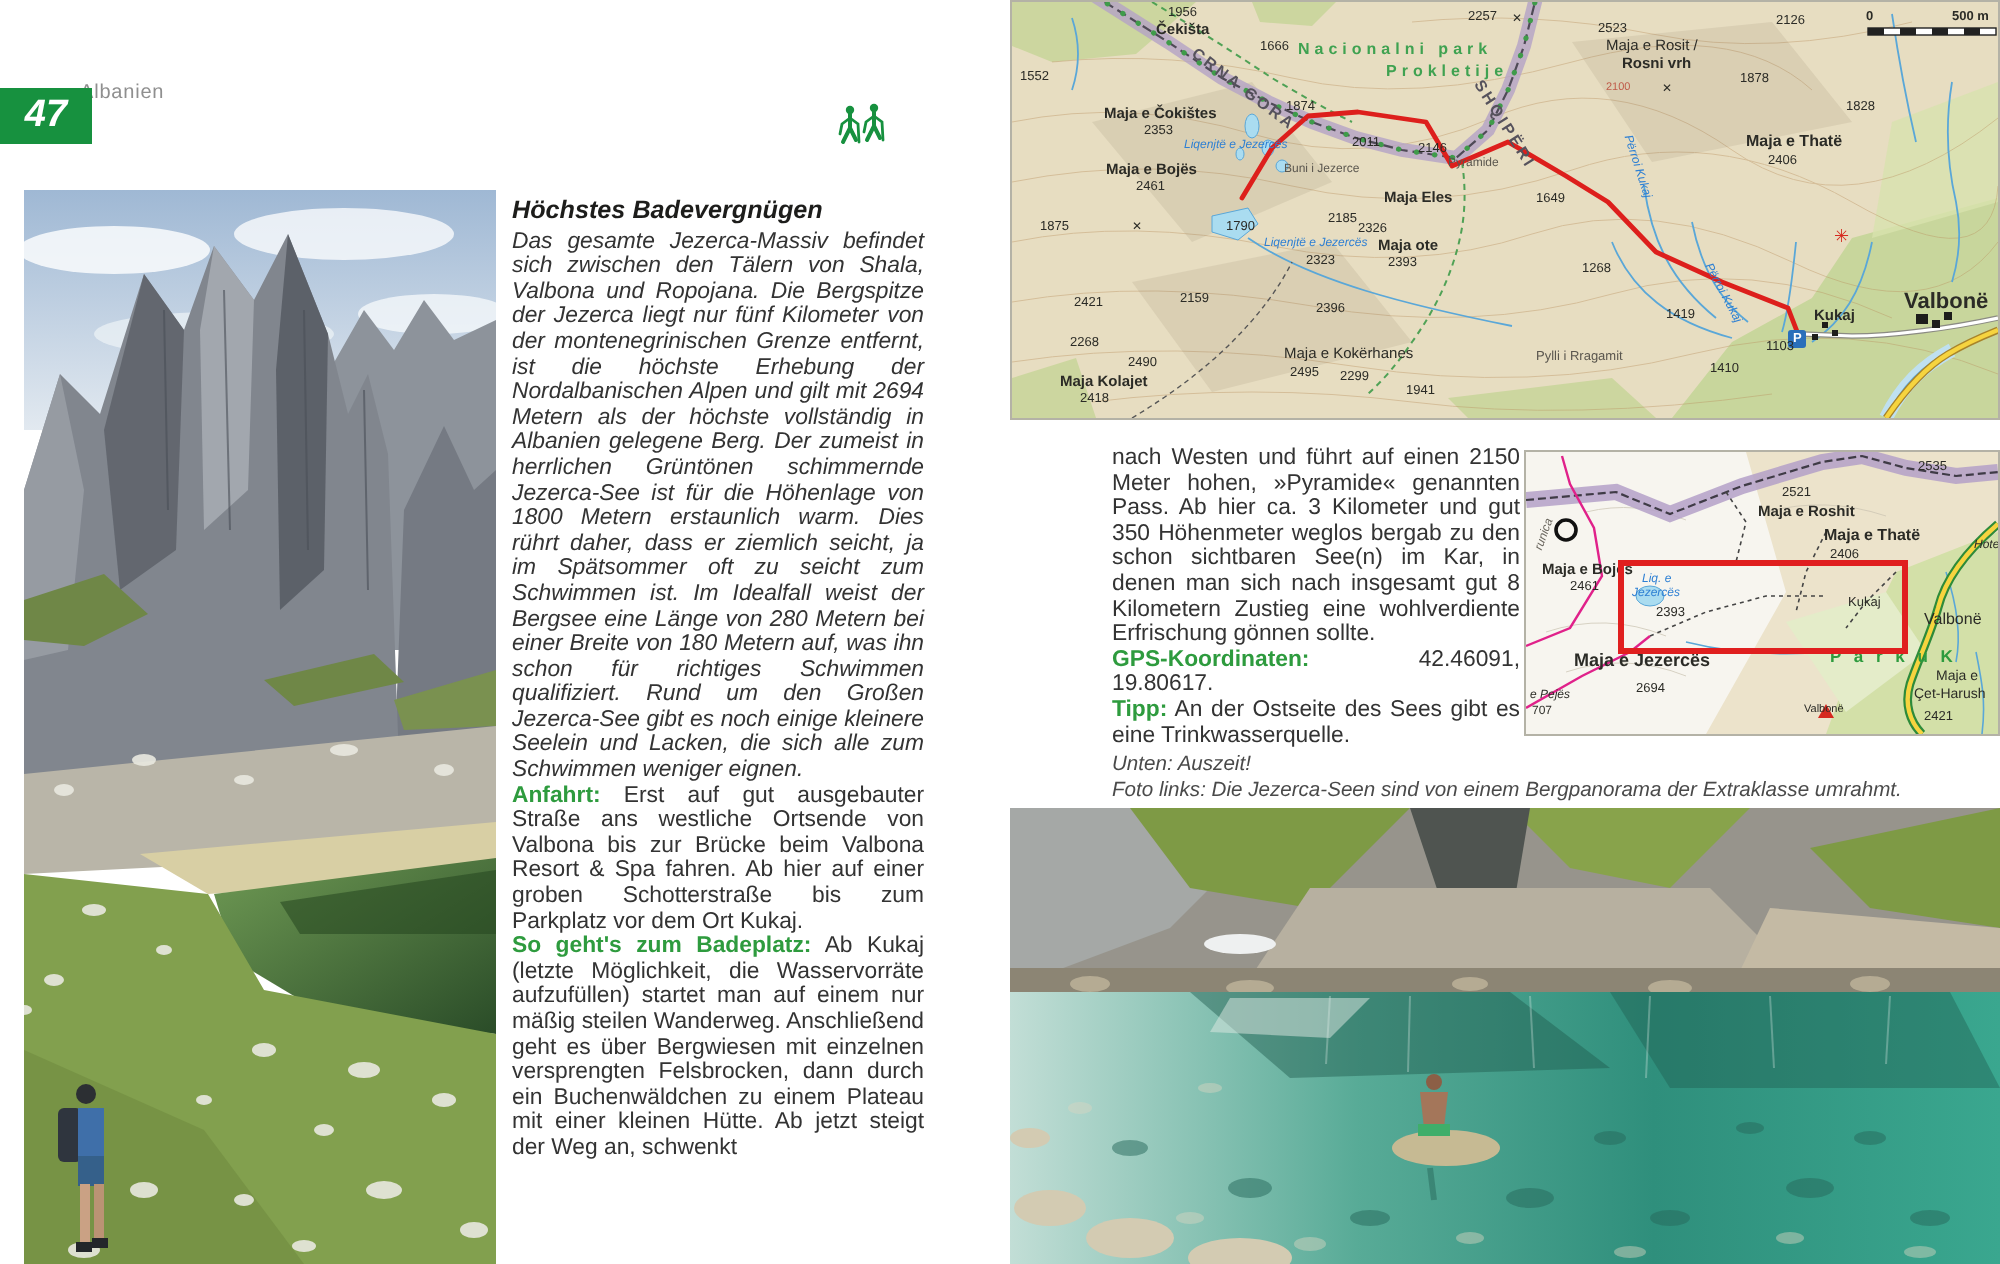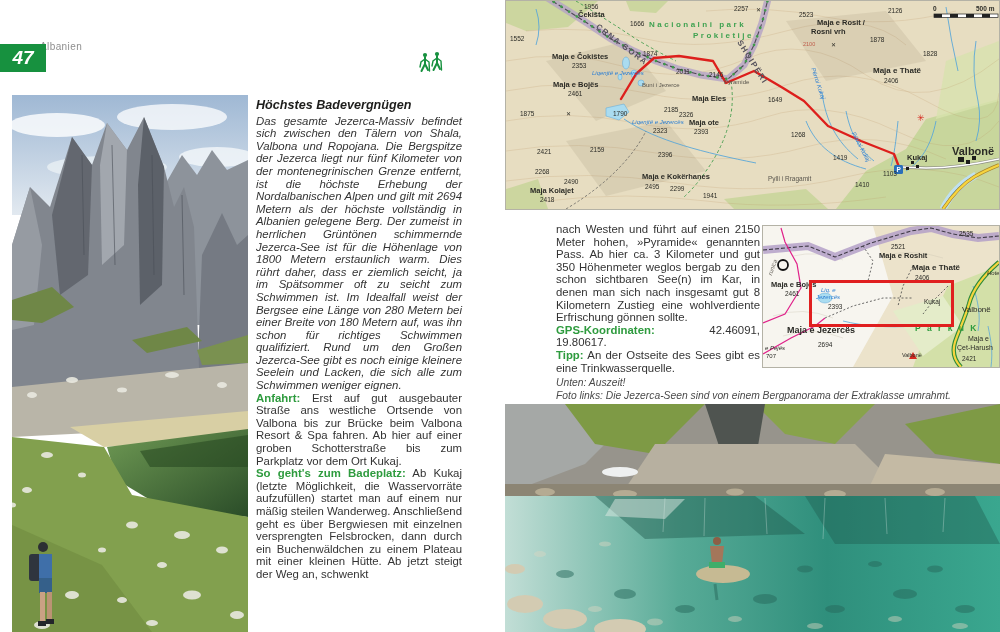--- a/index.html
+++ b/index.html
@@ -258,27 +258,27 @@
       <span class="map-label" style="left: 126px; top: 118px; color: rgb(45, 127, 211); font-size: 6px; font-style: italic;">Liqenjtë e Jezercës</span>
       <span class="map-label" style="left: 147px; top: 127px;">2323</span>
       <span class="map-label" style="left: 14px; top: 110px;">1875</span>
       <span class="map-label" style="left: 31px; top: 148px;">2421</span>
       <span class="map-label" style="left: 84px; top: 146px;">2159</span>
       <span class="map-label" style="left: 152px; top: 151px;">2396</span>
       <span class="map-label" style="left: 29px; top: 168px;">2268</span>
       <span class="map-label" style="left: 58px; top: 178px;">2490</span>
       <span class="map-label" style="left: 24px; top: 186px; font-size: 7.5px; font-weight: 700;">Maja Kolajet</span>
       <span class="map-label" style="left: 34px; top: 196px;">2418</span>
-      <span class="map-label" style="left: 136px; top: 172px; font-size: 7.5px; font-weight: 700;">Maja e Kokërhanes</span>
+      <span class="map-label" style="left: 136px; top: 172px; font-size: 7.5px; font-weight: 400;">Maja e Kokërhanes</span>
       <span class="map-label" style="left: 139px; top: 183px;">2495</span>
       <span class="map-label" style="left: 164px; top: 185px;">2299</span>
       <span class="map-label" style="left: 197px; top: 192px;">1941</span>
       <span class="map-label" style="left: 228px; top: 5px;">2257</span>
       <span class="map-label" style="left: 293px; top: 11px;">2523</span>
-      <span class="map-label" style="left: 311px; top: 18px; font-size: 7.5px; font-weight: 700;">Maja e Rosit /</span>
+      <span class="map-label" style="left: 297px; top: 18px; font-size: 7.5px; font-weight: 400;">Maja e Rosit /</span>
       <span class="map-label" style="left: 305px; top: 27px; font-size: 7.5px; font-weight: 700;">Rosni vrh</span>
       <span class="map-label" style="left: 382px; top: 7px;">2126</span>
       <span class="map-label" style="left: 364px; top: 36px;">1878</span>
       <span class="map-label" style="left: 417px; top: 50px;">1828</span>
       <span class="map-label" style="left: 367px; top: 66px; font-size: 8px; font-weight: 700;">Maja e Thatë</span>
       <span class="map-label" style="left: 378px; top: 77px;">2406</span>
       <span class="map-label" style="left: 297px; top: 41px; color: rgb(191, 91, 73); font-size: 5.5px;">2100</span>
       <span class="map-label" style="left: 262px; top: 96px;">1649</span>
       <span class="map-label" style="left: 310px; top: 66px; color: rgb(45, 127, 211); font-size: 6px; font-style: italic; transform: rotate(72deg);">Përroi Kukaj</span>
       <span class="map-label" style="left: 285px; top: 131px;">1268</span>

